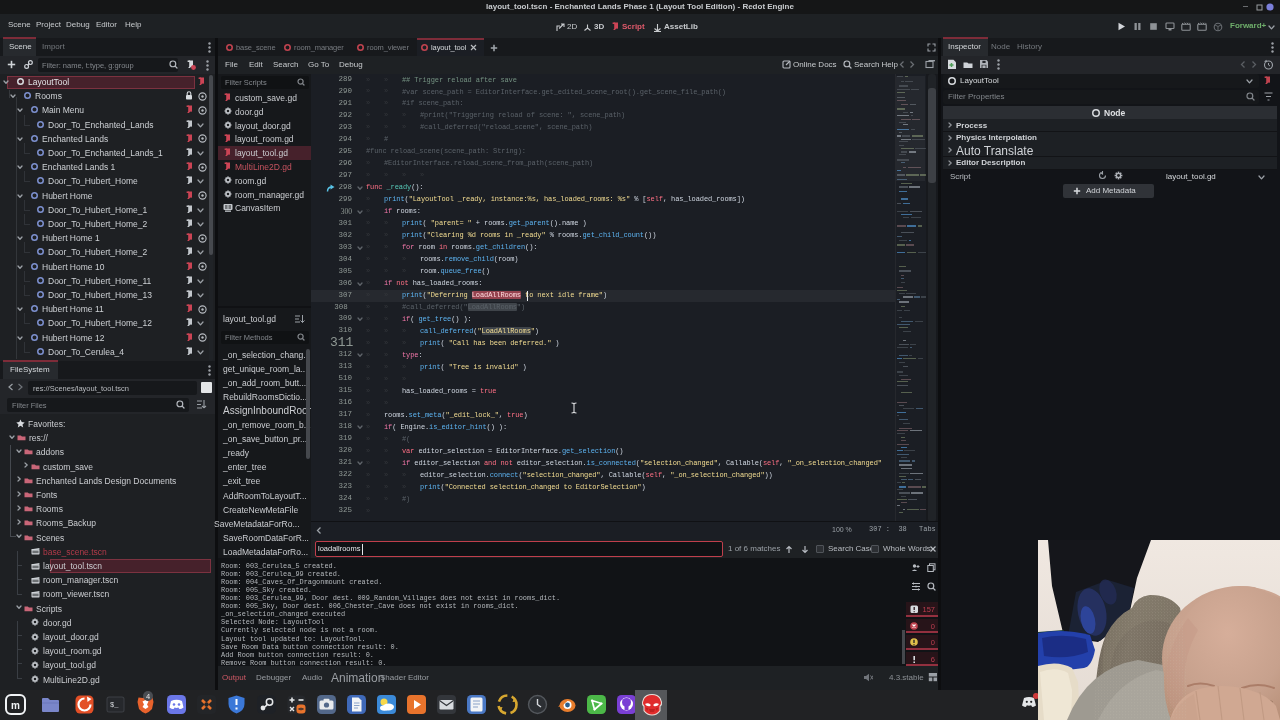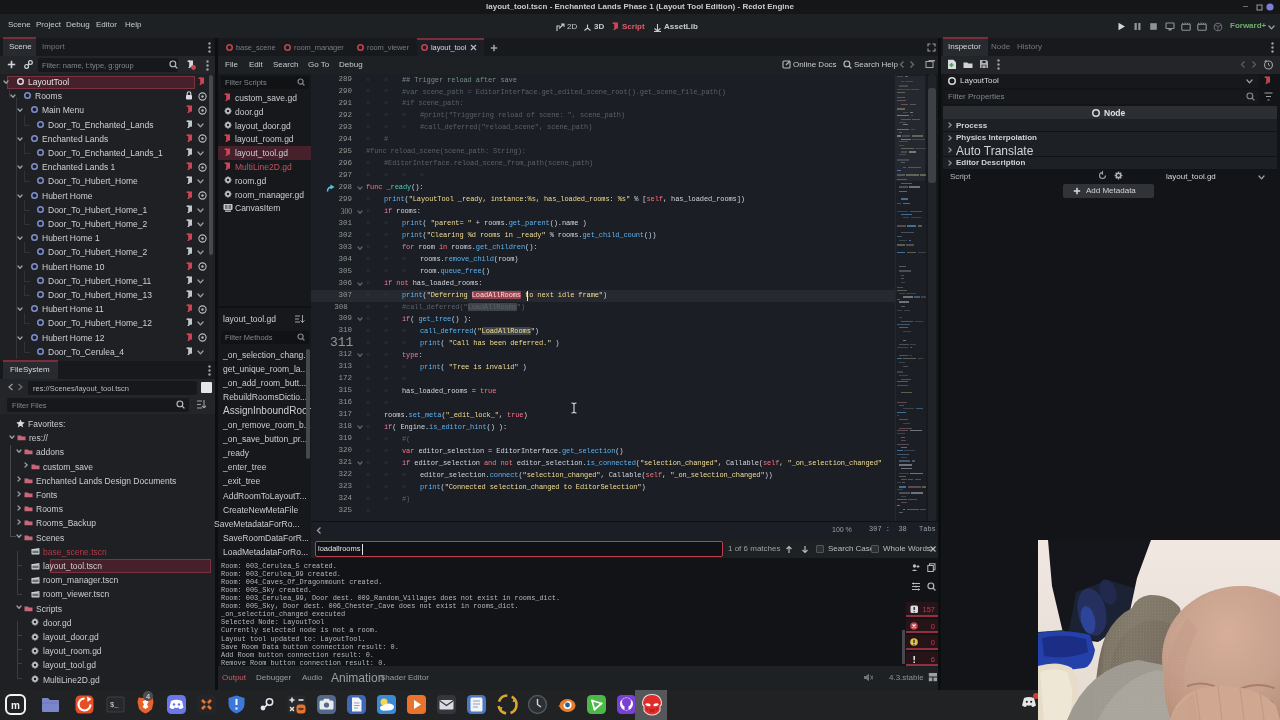--- a/index.html
+++ b/index.html
@@ -1201,21 +1201,21 @@
       </svg>
     </div>
 <div style="position:absolute;left:366.0px;top:350.902px;font-size:7px;line-height:9px;color:#34373c;white-space:pre;font-family:'Liberation Mono',monospace">»</div>
 <div style="position:absolute;left:384.0px;top:350.902px;font-size:7px;line-height:9px;color:#34373c;white-space:pre;font-family:'Liberation Mono',monospace">»</div>
 <div class="mono" style="position:absolute;left:402.0px;top:350.9px;font-size:7px;letter-spacing:-0.1px;line-height:9px;color:#cfd6e0;white-space:pre"><span style="color:#f478aa">type</span>:</div>
 <div style="position:absolute;left:330px;top:362.376px;width:22px;font-size:7.5px;line-height:9.5px;color:#8f9894;white-space:pre;text-align:right;font-family:'Liberation Mono',monospace">313</div>
 <div style="position:absolute;left:366.0px;top:362.876px;font-size:7px;line-height:9px;color:#34373c;white-space:pre;font-family:'Liberation Mono',monospace">»</div>
 <div style="position:absolute;left:384.0px;top:362.876px;font-size:7px;line-height:9px;color:#34373c;white-space:pre;font-family:'Liberation Mono',monospace">»</div>
 <div style="position:absolute;left:402.0px;top:362.876px;font-size:7px;line-height:9px;color:#34373c;white-space:pre;font-family:'Liberation Mono',monospace">»</div>
 <div class="mono" style="position:absolute;left:420.0px;top:362.9px;font-size:7px;letter-spacing:-0.1px;line-height:9px;color:#cfd6e0;white-space:pre"><span style="color:#5db3f0">print</span>( <span style="color:#f3dd92">"Tree is invalid"</span> )</div>
-<div style="position:absolute;left:330px;top:374.35px;width:22px;font-size:7.5px;line-height:9.5px;color:#8f9894;white-space:pre;text-align:right;font-family:'Liberation Mono',monospace">172</div>
+<div style="position:absolute;left:330px;top:374.35px;width:22px;font-size:7.5px;line-height:9.5px;color:#8f9894;white-space:pre;text-align:right;font-family:'Liberation Mono',monospace">510</div>
 <div style="position:absolute;left:366.0px;top:374.85px;font-size:7px;line-height:9px;color:#34373c;white-space:pre;font-family:'Liberation Mono',monospace">»</div>
 <div style="position:absolute;left:384.0px;top:374.85px;font-size:7px;line-height:9px;color:#34373c;white-space:pre;font-family:'Liberation Mono',monospace">»</div>
 <div style="position:absolute;left:402.0px;top:374.85px;font-size:7px;line-height:9px;color:#34373c;white-space:pre;font-family:'Liberation Mono',monospace">»</div>
 <div style="position:absolute;left:330px;top:386.324px;width:22px;font-size:7.5px;line-height:9.5px;color:#8f9894;white-space:pre;text-align:right;font-family:'Liberation Mono',monospace">315</div>
 <div style="position:absolute;left:366.0px;top:386.824px;font-size:7px;line-height:9px;color:#34373c;white-space:pre;font-family:'Liberation Mono',monospace">»</div>
 <div style="position:absolute;left:384.0px;top:386.824px;font-size:7px;line-height:9px;color:#34373c;white-space:pre;font-family:'Liberation Mono',monospace">»</div>
 <div class="mono" style="position:absolute;left:402.0px;top:386.8px;font-size:7px;letter-spacing:-0.1px;line-height:9px;color:#cfd6e0;white-space:pre">has_loaded_rooms = <span style="color:#ff7085">true</span></div>
 <div style="position:absolute;left:330px;top:398.298px;width:22px;font-size:7.5px;line-height:9.5px;color:#8f9894;white-space:pre;text-align:right;font-family:'Liberation Mono',monospace">316</div>
 <div style="position:absolute;left:366.0px;top:398.798px;font-size:7px;line-height:9px;color:#34373c;white-space:pre;font-family:'Liberation Mono',monospace">»</div>
 <div style="position:absolute;left:384.0px;top:398.798px;font-size:7px;line-height:9px;color:#34373c;white-space:pre;font-family:'Liberation Mono',monospace">»</div>

